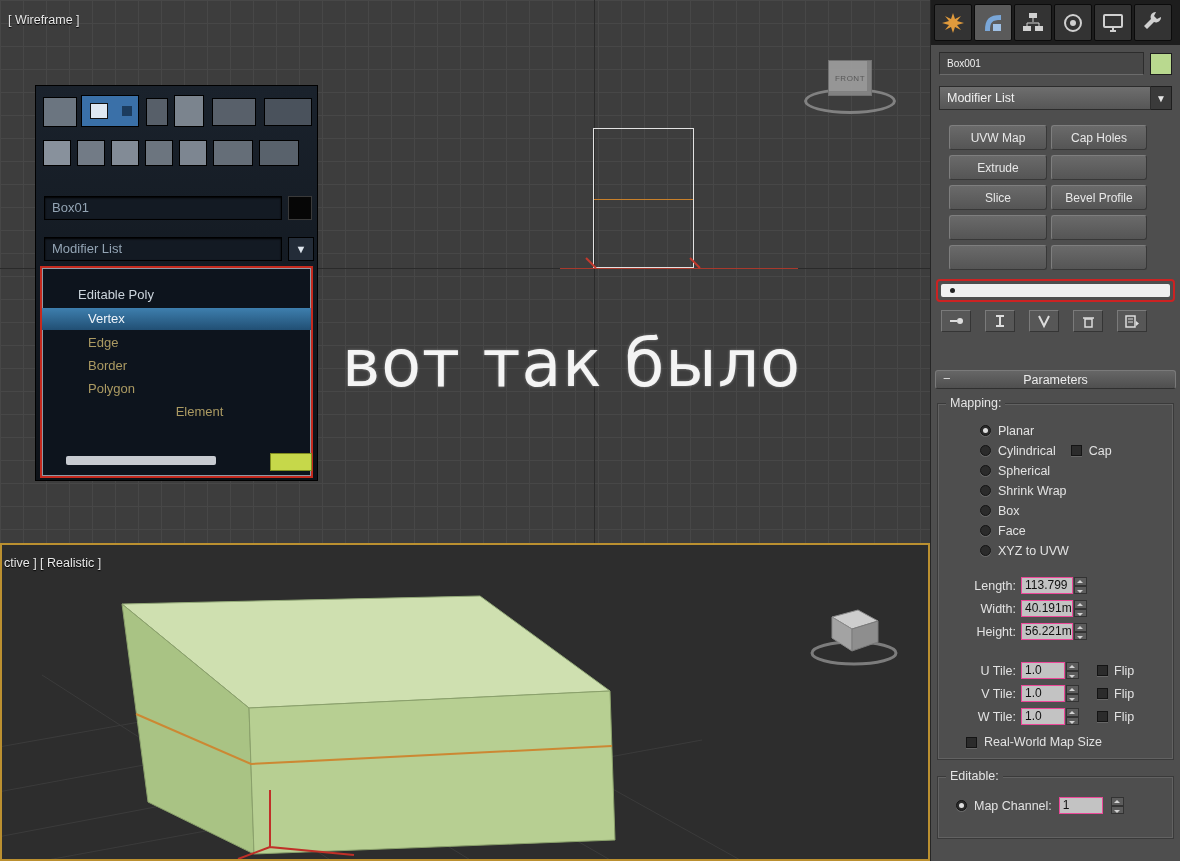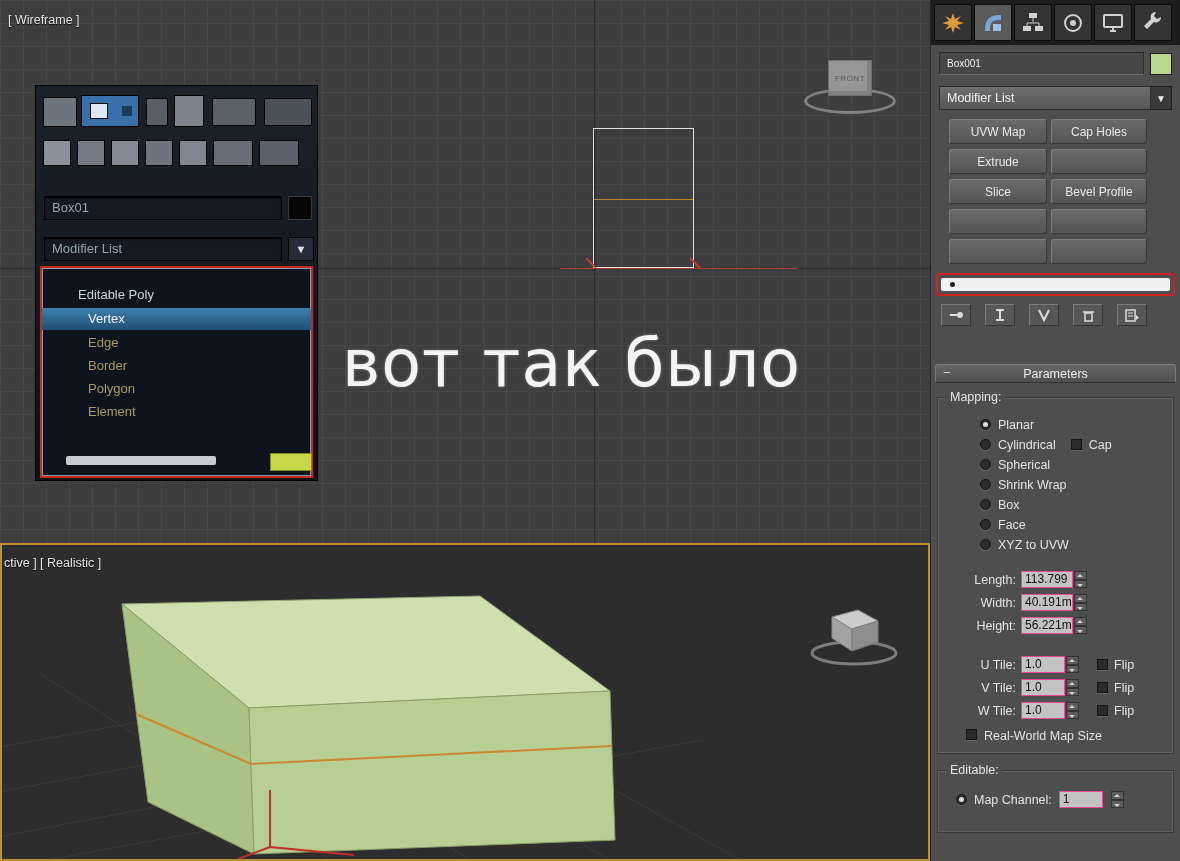--- a/index.html
+++ b/index.html
@@ -71,21 +71,21 @@
   .name-fld { flex:1; height:23px; background:#474747; border:1px solid #2c2c2c; border-bottom-color:#6b6b6b;
     color:#f0f0f0; font-size:10px; line-height:21px; padding-left:7px; }
   .swatch { width:22px; height:22px; background:#b9d98f; border:1px solid #1e1e1e; }
 
   .cp-modlist { margin:11px 8px 0; }
   .combo { flex:1; height:24px; background:linear-gradient(#6e6e6e,#565656); border:1px solid #2c2c2c;
     color:#f0f0f0; font-size:12.5px; line-height:22px; padding-left:7px; }
   .combo-btn { width:21px; height:24px; background:#3a3a3a; border:1px solid #1e1e1e; border-left:none;
     display:flex; align-items:center; justify-content:center; color:#e6e6e6; font-size:10px; }
 
-  .btn-grid { display:grid; grid-template-columns:98px 96px; gap:5px 4px; margin:9px 0 0 18px; }
+  .btn-grid { display:grid; grid-template-columns:98px 96px; gap:5px 4px; margin:15px 0 0 18px; }
   .max-btn { height:25px; background:linear-gradient(#6a6a6a,#555); border:1px solid;
     border-color:#7e7e7e #383838 #383838 #7e7e7e; border-radius:3px; color:#e8e8e8; font-size:12px;
     display:flex; align-items:center; justify-content:center; }
 
   .stack-hl { margin:9px 5px 0; border:2px solid #cc2222; border-radius:4px; padding:3px; }
   .stack-bar { height:13px; background:#f0f0f0; border-radius:2px; position:relative; }
   .stack-dot { position:absolute; left:9px; top:4px; width:5px; height:5px; background:#222; border-radius:50%; }
 
   .stack-tools { margin:6px 10px 0; height:26px; display:flex; align-items:center; }
   .tool-btn { width:30px; height:22px; background:#575757; border:1px solid; border-color:#7a7a7a #353535 #353535 #7a7a7a;
@@ -112,21 +112,21 @@
   .spin-row .lbl.r { width:78px; text-align:right; margin-right:5px; }
   .fld { width:52px; height:17px; background:#c3c3c3; border:1px solid #ec4899; color:#111;
     font-size:12px; line-height:15px; padding:0 3px; }
   .fld.small { width:44px; }
   .spin { width:13px; height:17px; display:flex; flex-direction:column; margin-left:1px; }
   .spin i { flex:1; background:#5c5c5c; border:1px solid #333; position:relative; }
   .spin i.up::after { content:''; position:absolute; left:2px; top:2px; border:3px solid transparent; border-bottom-color:#d2d2d2; border-top:none; }
   .spin i.dn::after { content:''; position:absolute; left:2px; top:3px; border:3px solid transparent; border-top-color:#d2d2d2; border-bottom:none; }
 
   .tile-flip { display:flex; align-items:center; gap:6px; margin-left:18px; }
-  .rw-row { display:flex; gap:7px; margin:10px 0 2px 28px; }
+  .rw-row { display:flex; align-items:center; gap:7px; margin:10px 0 2px 28px; }
 
   .chan-row { display:flex; align-items:center; gap:7px; margin:6px 0 4px 18px; }
 </style>
 </head>
 <body>
 
 <div id="app">
 
   <div class="vp-front">
     <div class="vp-label" style="left:8px;top:13px;">[ Wireframe ]</div>
@@ -170,21 +170,21 @@
 
       <div class="i-field" style="top:151px;">Modifier List</div>
       <div class="i-arrow" style="top:151px;">▼</div>
 
       <div class="i-stack">
         <div class="i-item head" style="top:16px;">Editable Poly</div>
         <div class="i-item sel" style="top:40px;">Vertex</div>
         <div class="i-item" style="top:64px;">Edge</div>
         <div class="i-item" style="top:87px;">Border</div>
         <div class="i-item" style="top:110px;">Polygon</div>
-        <div class="i-item" style="top:133px;">Element</div>
+        <div class="i-item" style="top:133px;text-align:center;">Element</div>
         <div class="i-scroll"></div>
         <div class="i-chip"></div>
       </div>
     </div>
 
     <div class="caption">вот так было</div>
   </div>
 
   <div class="vp-persp">
     <div class="vp-label">ctive ] [ Realistic ]</div>

